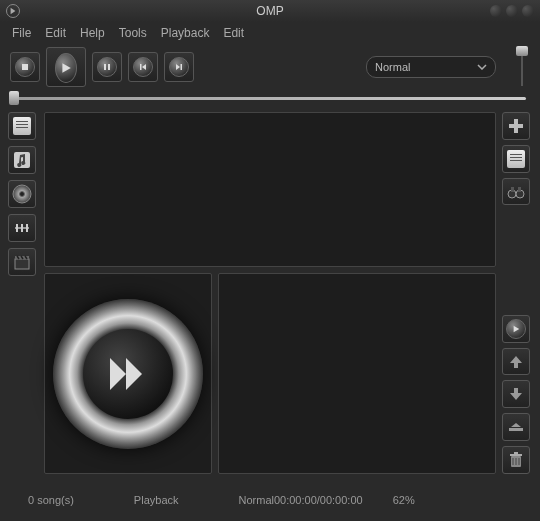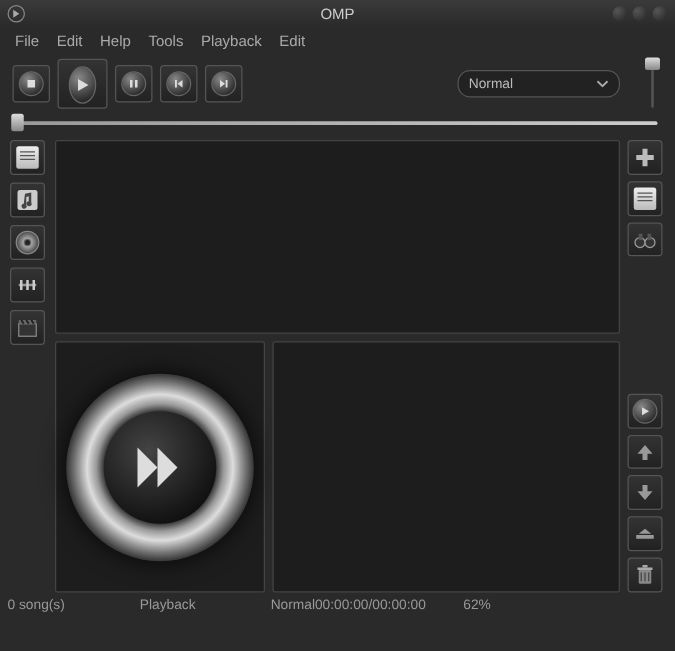--- a/index.html
+++ b/index.html
@@ -216,22 +216,22 @@
   width: 90px; height: 90px;
   border-radius: 50%;
   background: radial-gradient(circle at 40% 35%, #444, #000);
   display: flex;
   align-items: center;
   justify-content: center;
 }
 .statusbar {
   height: 28px;
   display: flex;
-  align-items: flex-start;
-  padding: 0 6px;
+  align-items: flex-end;
+  padding: 0 28px;
   color: #999;
   font-size: 11px;
 }
 .statusbar span { flex: 0 0 auto; }
 .st-gap1 { width: 60px; }
 .st-gap2 { width: 60px; }
 .st-gap4 { flex: 1; }
 .st-gap5 { width: 30px; }
 svg { display: block; }
 .icon-sheet {

